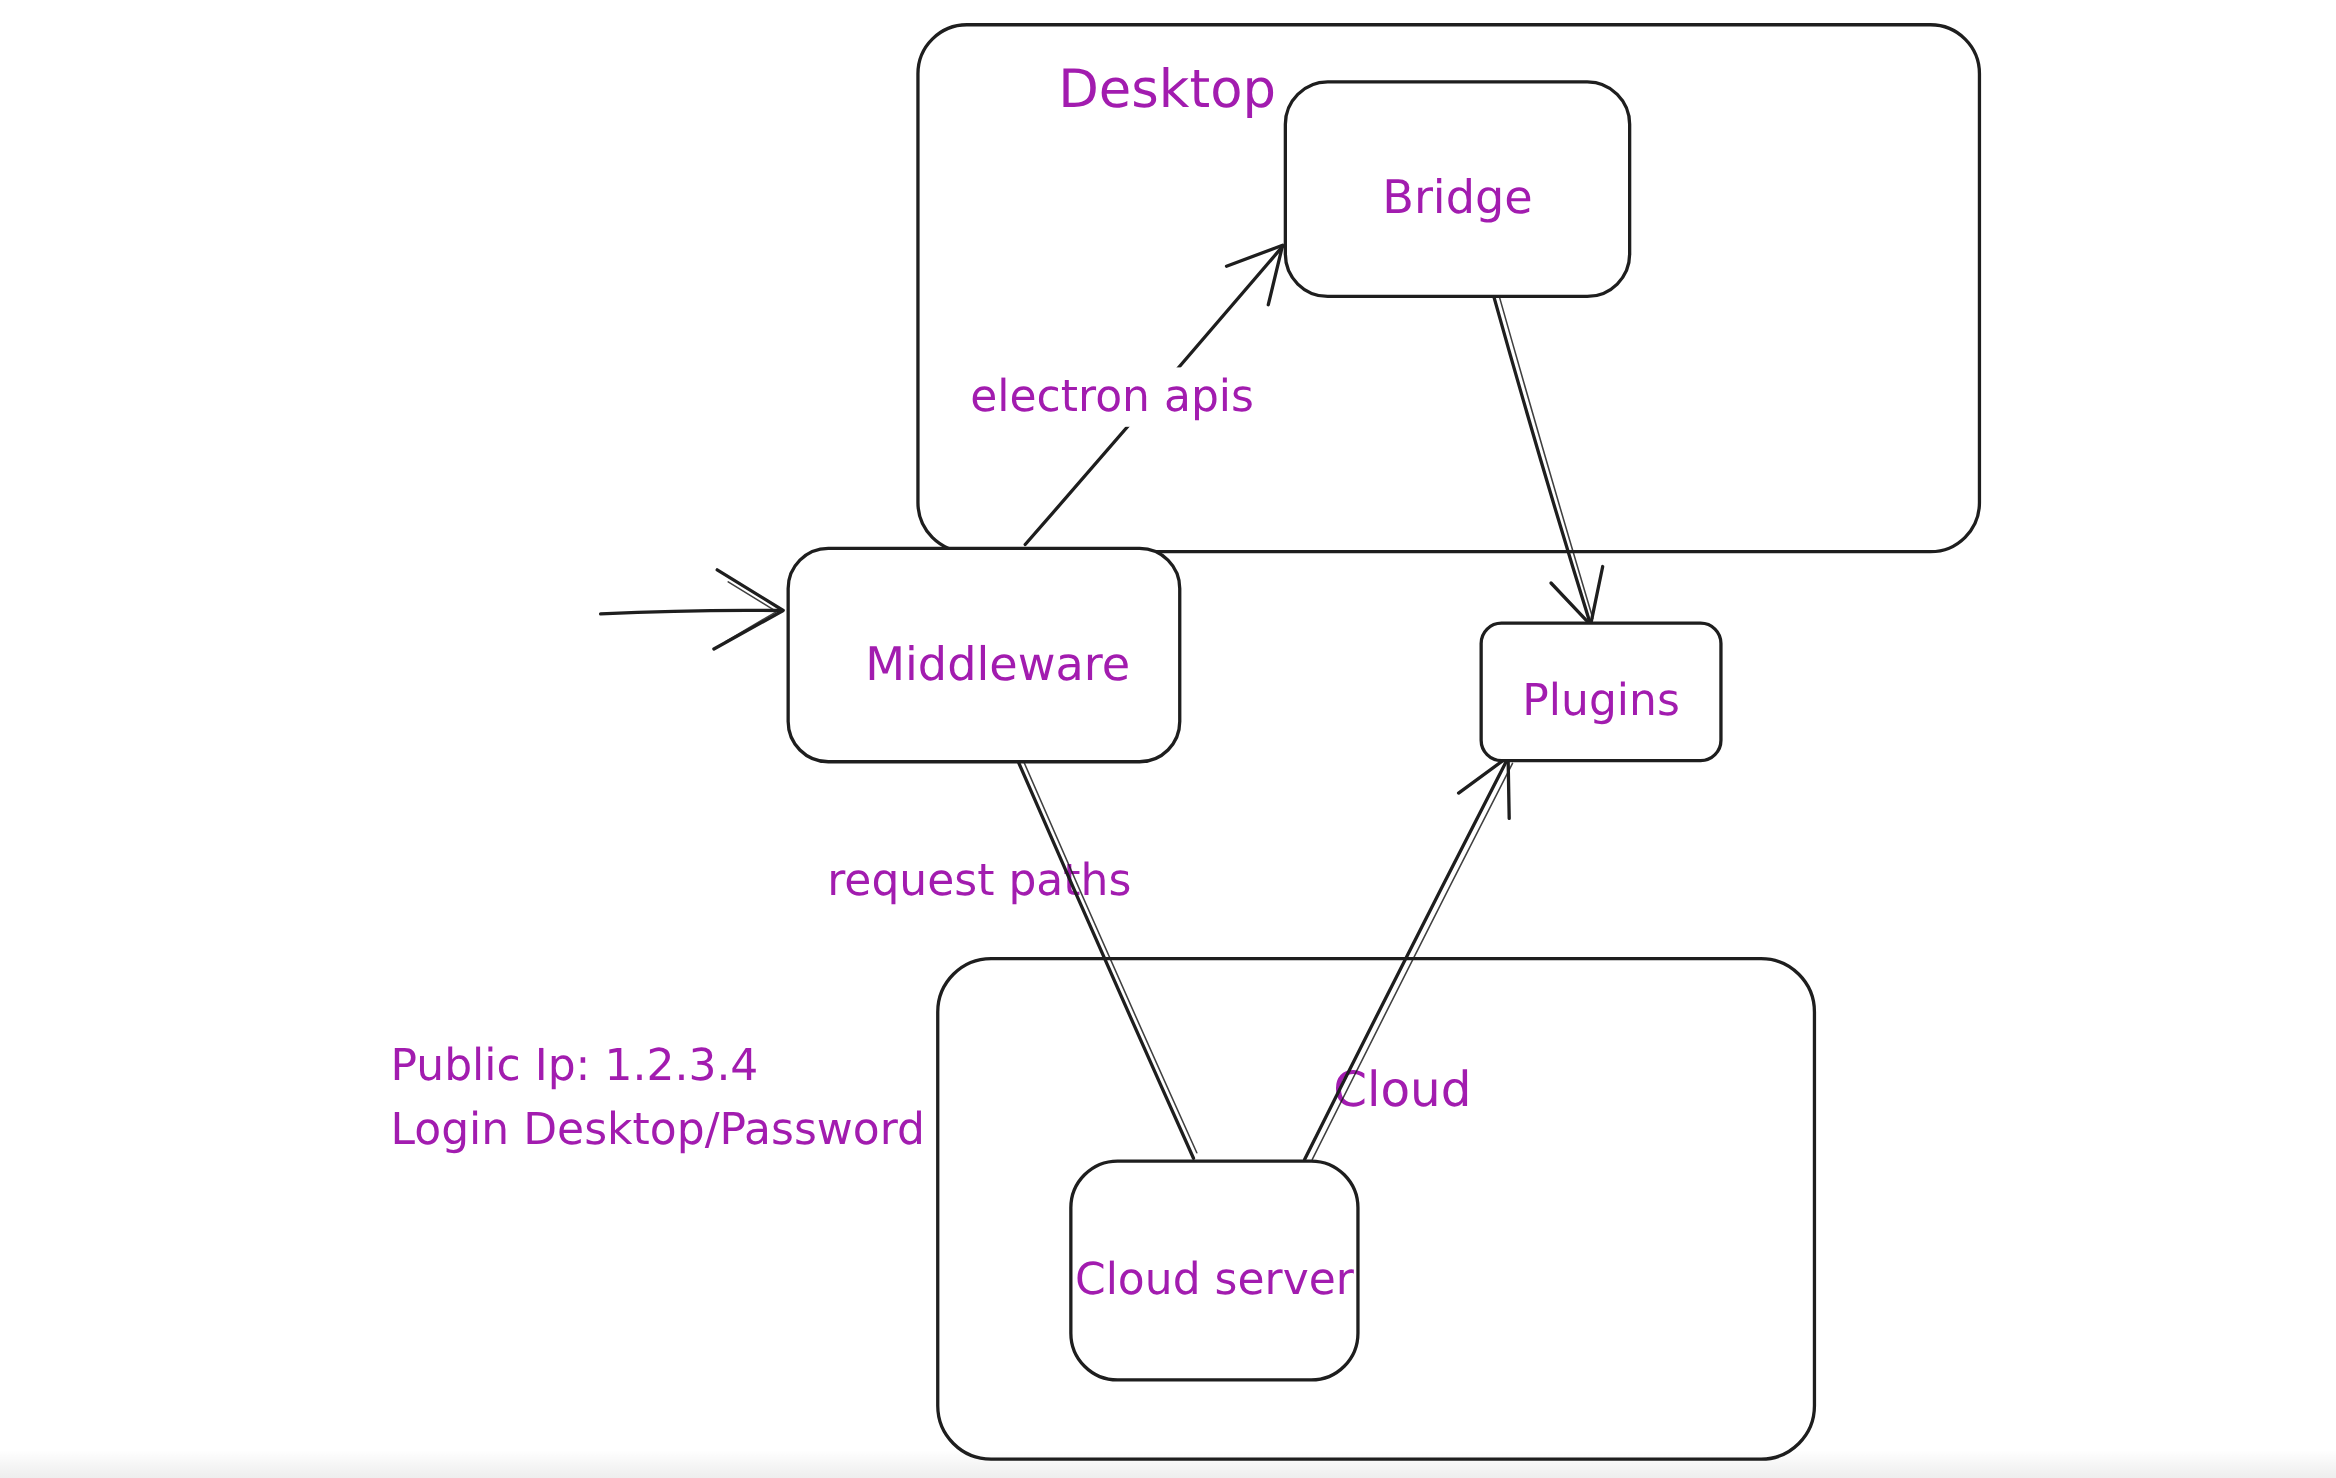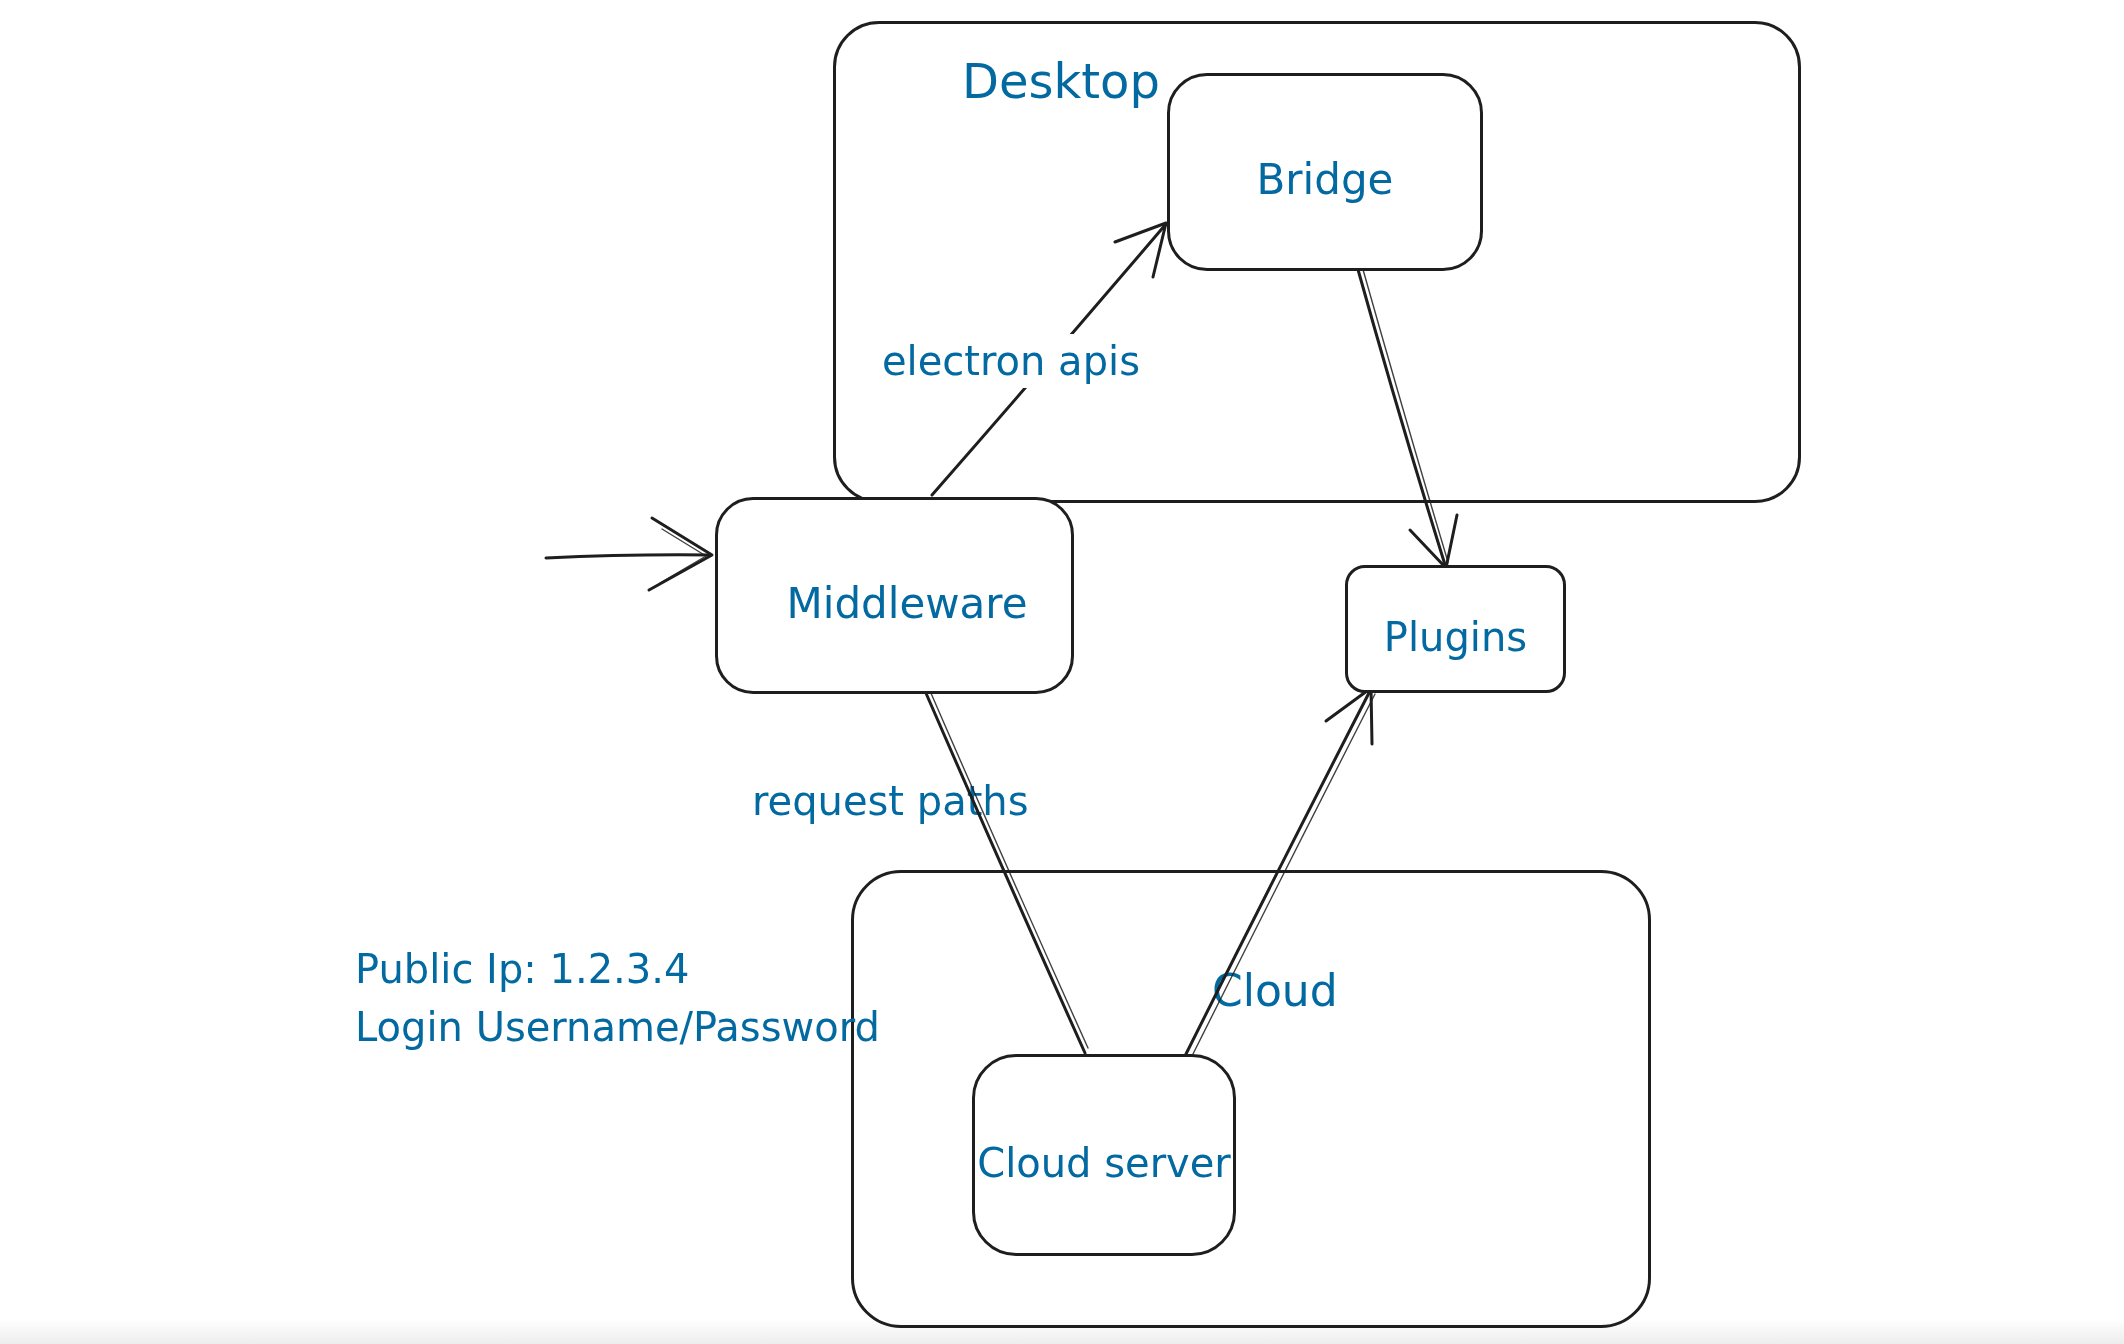--- a/index.html
+++ b/index.html
@@ -1,18 +1,18 @@
 <!DOCTYPE html>
 <html><head>
 <meta charset="utf-8">
 <style>
   html,body{margin:0;padding:0;background:#fff;}
   .canvas{
     position:relative;width:2124px;height:1344px;background:#ffffff;
-    font-family:"DejaVu Sans",sans-serif;color:#0369a1;overflow:hidden;
+    font-family:"DejaVu Sans",sans-serif;color:#a21caf;overflow:hidden;
   }
   
   .container-box{
     position:absolute;border:3px solid #1e1e1e;background:transparent;
     z-index:1;
   }
   .container-desktop{left:833px;top:21px;width:962px;height:476px;border-radius:46px;}
   .container-cloud{left:851px;top:870px;width:794px;height:452px;border-radius:50px;}
   
   .node{
@@ -52,21 +52,21 @@
 <div class="canvas">
 
   <div class="container-box container-desktop"></div>
   <div class="container-box container-cloud"></div>
 
   <div class="freelabel label-under label-desktop">Desktop</div>
   <div class="freelabel label-under label-cloud">Cloud</div>
   <div class="freelabel label-under label-request-paths">request paths</div>
   <div class="freelabel annotation">
     <div>Public Ip: 1.2.3.4</div>
-    <div>Login Username/Password</div>
+    <div>Login Desktop/Password</div>
   </div>
 
   <svg class="edges" width="2124" height="1344" viewBox="0 0 2124 1344">
 
     <g>
       <path d="M546,558 Q630,554 711,555"></path>
       <path d="M652,518 L712,555 L649,590"></path>
       <path class="ghost" d="M662,529 L706,556 L660,583"></path>
     </g>
 

